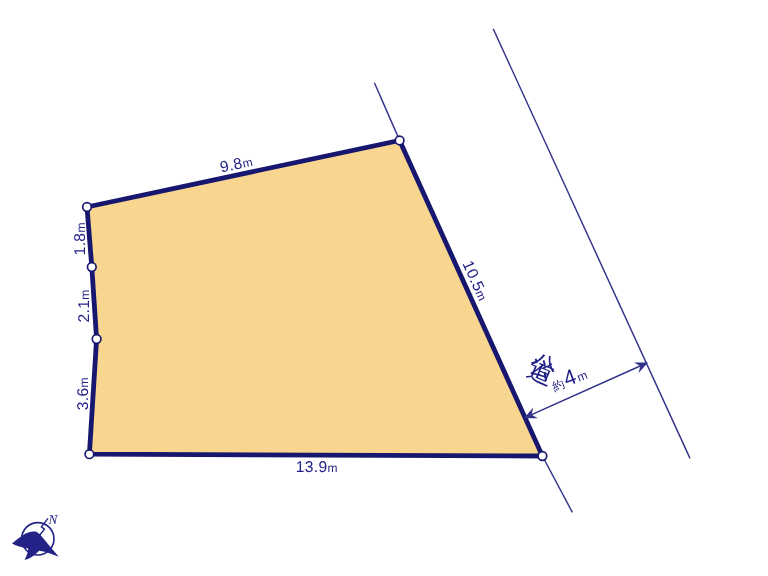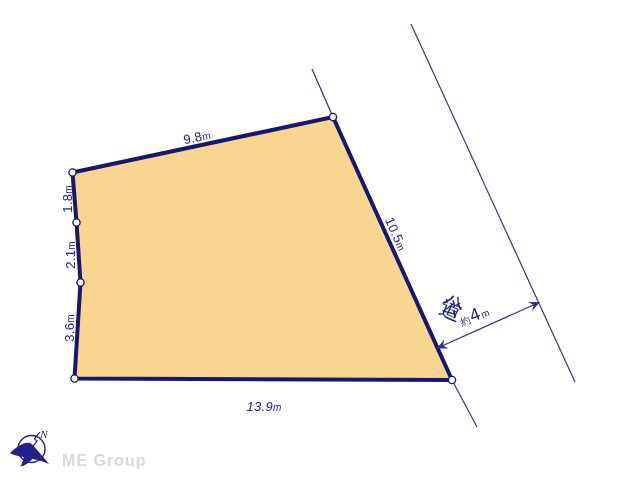--- a/index.html
+++ b/index.html
@@ -31,21 +31,21 @@
 
   
   .lbl { position: absolute; white-space: nowrap; line-height: 1; }
   .dim { font-size: 13px; letter-spacing: 0.3px; }
   .dim .u { font-size: 10px; }
   .dim-top        { left: 197px; top: 137px; transform: translate(-50%,-50%) rotate(-12deg); }
   .dim-left-upper { left: 67px;  top: 199px; transform: translate(-50%,-50%) rotate(-90deg); }
   .dim-left-middle{ left: 70px;  top: 255px; transform: translate(-50%,-50%) rotate(-90deg); }
   .dim-left-lower { left: 69px;  top: 328px; transform: translate(-50%,-50%) rotate(-90deg); }
   .dim-right      { left: 396px; top: 234px; transform: translate(-50%,-50%) rotate(66deg); }
-  .dim-bottom     { left: 264px; top: 406px; transform: translate(-50%,-50%); font-style: italic; }
+  .dim-bottom     { left: 264px; top: 389px; transform: translate(-50%,-50%); }
 
   .area-label {
     left: 233px; top: 275px; transform: translate(-50%,-50%);
     font-size: 54px; letter-spacing: 0.5px;
   }
   .area-label .area-unit { font-size: 33px; margin-left: 2px; }
   .area-label .area-sup  { font-size: 20px; vertical-align: 24px; margin-left: 1px; font-weight: bold; }
 
   .road-label {
     left: 462px; top: 284px;
@@ -127,15 +127,14 @@
     <span>13.9</span><span class="u">m</span>
   </div>
 
 
   <div class="lbl road-label">公道</div>
   <div class="lbl road-width">
     <span class="rw-prefix">約</span><span class="rw-value">4</span><span class="rw-unit">m</span>
   </div>
 
   <div class="lbl compass-n">N</div>
-  <div class="lbl brand">ME Group</div>
 
 </div>
 
 </body></html>

